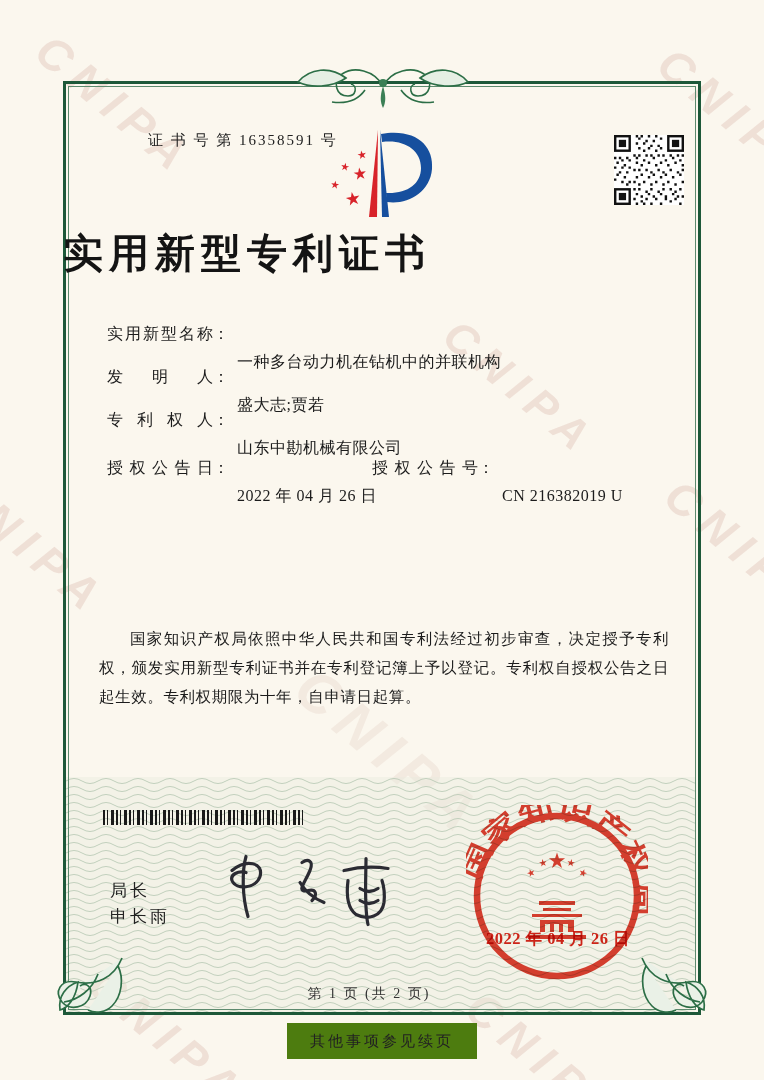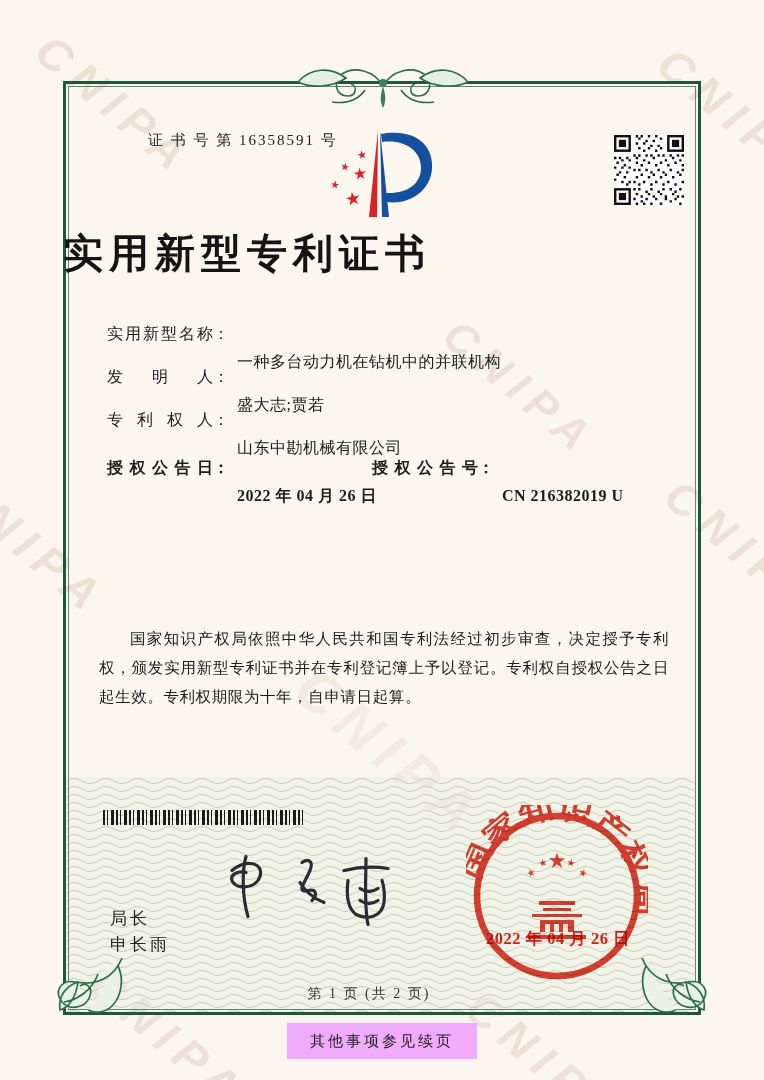--- a/index.html
+++ b/index.html
@@ -43,56 +43,56 @@
   }
   
   .fields{position:absolute;left:107px;top:324px;width:560px;z-index:4;}
   .frow{height:43px;font-size:16px;line-height:20px;position:relative;}
   .flabel{
     display:inline-block;width:106px;vertical-align:top;
     text-align:justify;text-align-last:justify;text-justify:inter-ideograph;
   }
   .fcolon{display:inline-block;vertical-align:top;}
   .fvalue{display:inline-block;vertical-align:top;margin-left:8px;letter-spacing:.5px;margin-top:28px;}
-  .grant{margin-top:5px;height:43px;position:relative;font-size:16px;line-height:20px;font-weight:bold;}
+  .grant{margin-top:5px;height:43px;position:relative;font-size:16px;line-height:20px;}
   .g2{position:absolute;left:265px;top:0;white-space:nowrap;}
   
   .paras{
     position:absolute;left:99px;top:624px;width:570px;z-index:4;
     font-size:15.5px;line-height:29px;letter-spacing:.6px;text-align:justify;
   }
   .paras p{margin:0;text-indent:2em;}
   
   .barcode{
     position:absolute;left:103px;top:810px;width:200px;height:15px;z-index:4;
     background:repeating-linear-gradient(90deg,
       #1a1a1a 0 2px,transparent 2px 4px,
       #1a1a1a 4px 5px,transparent 5px 8px,
       #1a1a1a 8px 11px,transparent 11px 13px);
   }
   .signer{
     position:absolute;left:110px;top:878px;z-index:4;
     font-family:"Liberation Sans","DejaVu Sans",sans-serif;
-    font-size:17px;letter-spacing:3px;color:#222;line-height:26px;margin-top:28px;
+    font-size:17px;letter-spacing:3px;color:#222;line-height:26px;
   }
   .signature{position:absolute;left:216px;top:834px;z-index:4;}
   .seal-date{
     position:absolute;left:468px;top:928px;width:180px;z-index:5;
     text-align:center;font-size:16.5px;font-weight:bold;
     color:#cc2418;letter-spacing:.5px;
   }
   .seal{position:absolute;left:466px;top:805px;z-index:6;mix-blend-mode:multiply;opacity:.92;}
   
   .page-info{
     position:absolute;left:63px;top:985px;width:612px;z-index:4;
     text-align:center;font-size:14px;letter-spacing:2px;color:#333;
   }
   .cont-box{
     position:absolute;left:287px;top:1023px;width:190px;height:36px;z-index:4;
-    background:#f0abfc;text-align:center;
+    background:#4d7c0f;text-align:center;
   }
   .cont-box span{font-size:15px;letter-spacing:3px;line-height:36px;color:#222;}
 </style>
 </head>
 <body>
 
 <svg width="0" height="0" class="abs" aria-hidden="true">
   <defs>
     <path id="star" d="M0,-10L2.25,-3.09 9.51,-3.09 3.63,1.18 5.88,8.09 0,3.82 -5.88,8.09 -3.63,1.18 -9.51,-3.09 -2.25,-3.09Z"></path>
     <path id="flourish" d="M74,6 C66,26 48,34 28,30 C12,27 6,40 14,50 C22,59 38,56 42,44 C45,35 38,30 32,34 M30,30 C18,34 10,44 12,58 C20,56 28,46 30,30 Z M50,22 C44,38 30,48 16,50 M70,14 C76,26 74,44 64,54 C58,60 48,62 40,58"></path>

